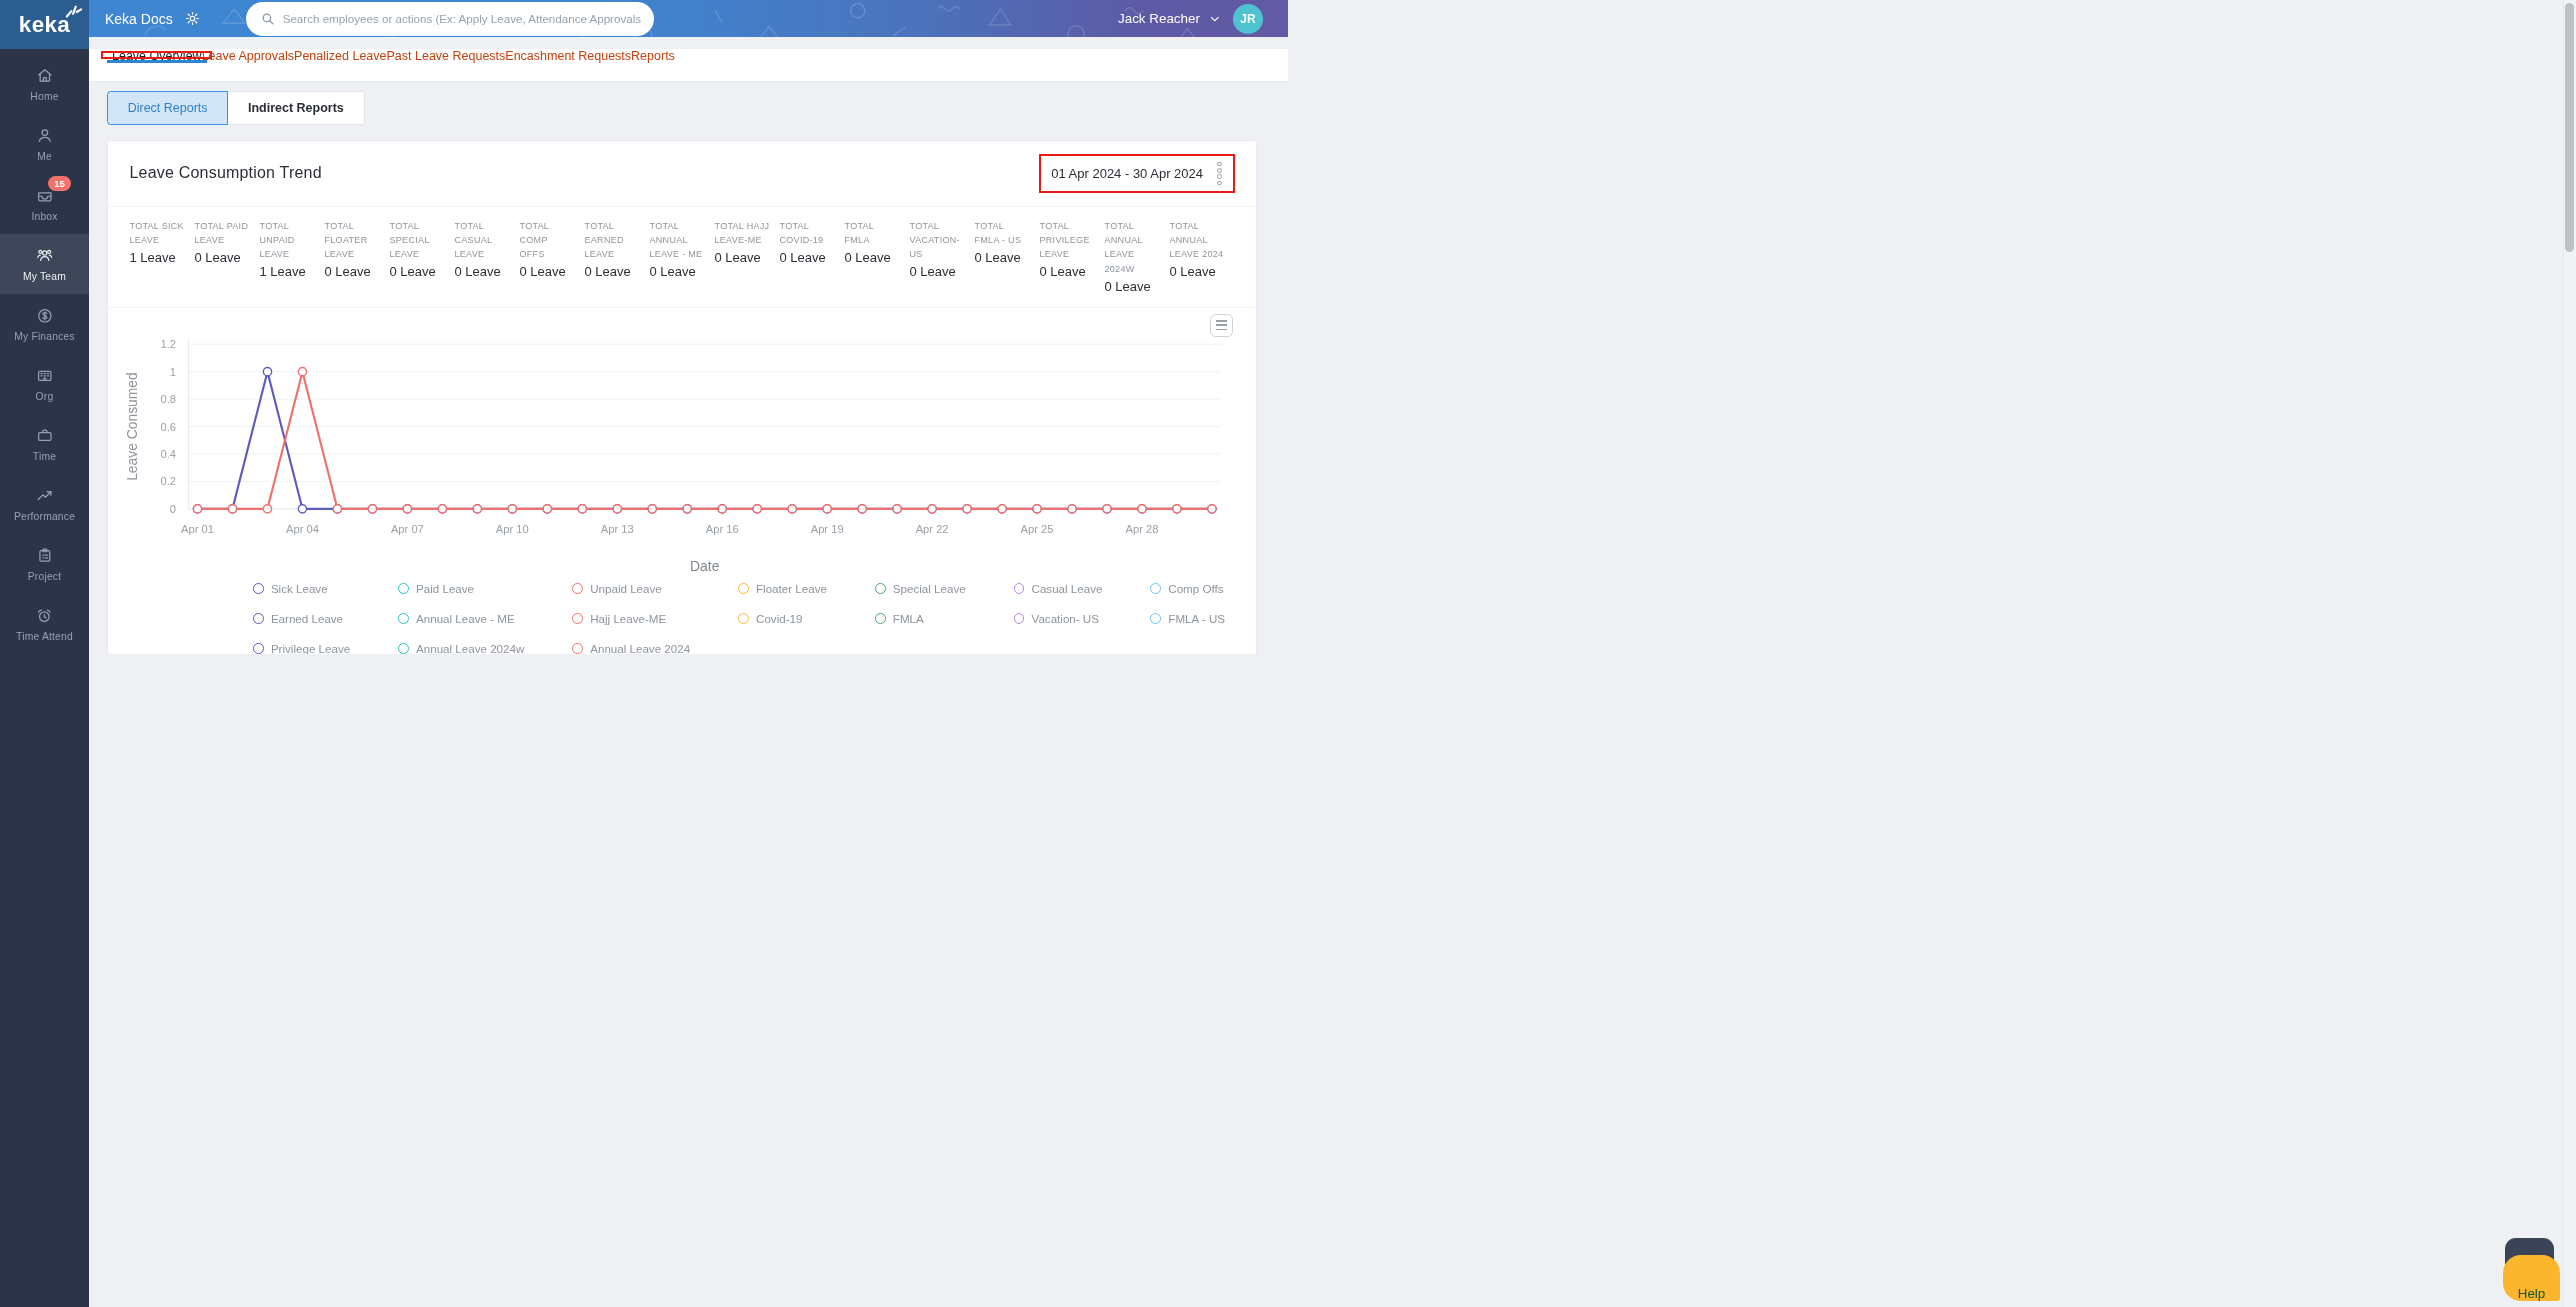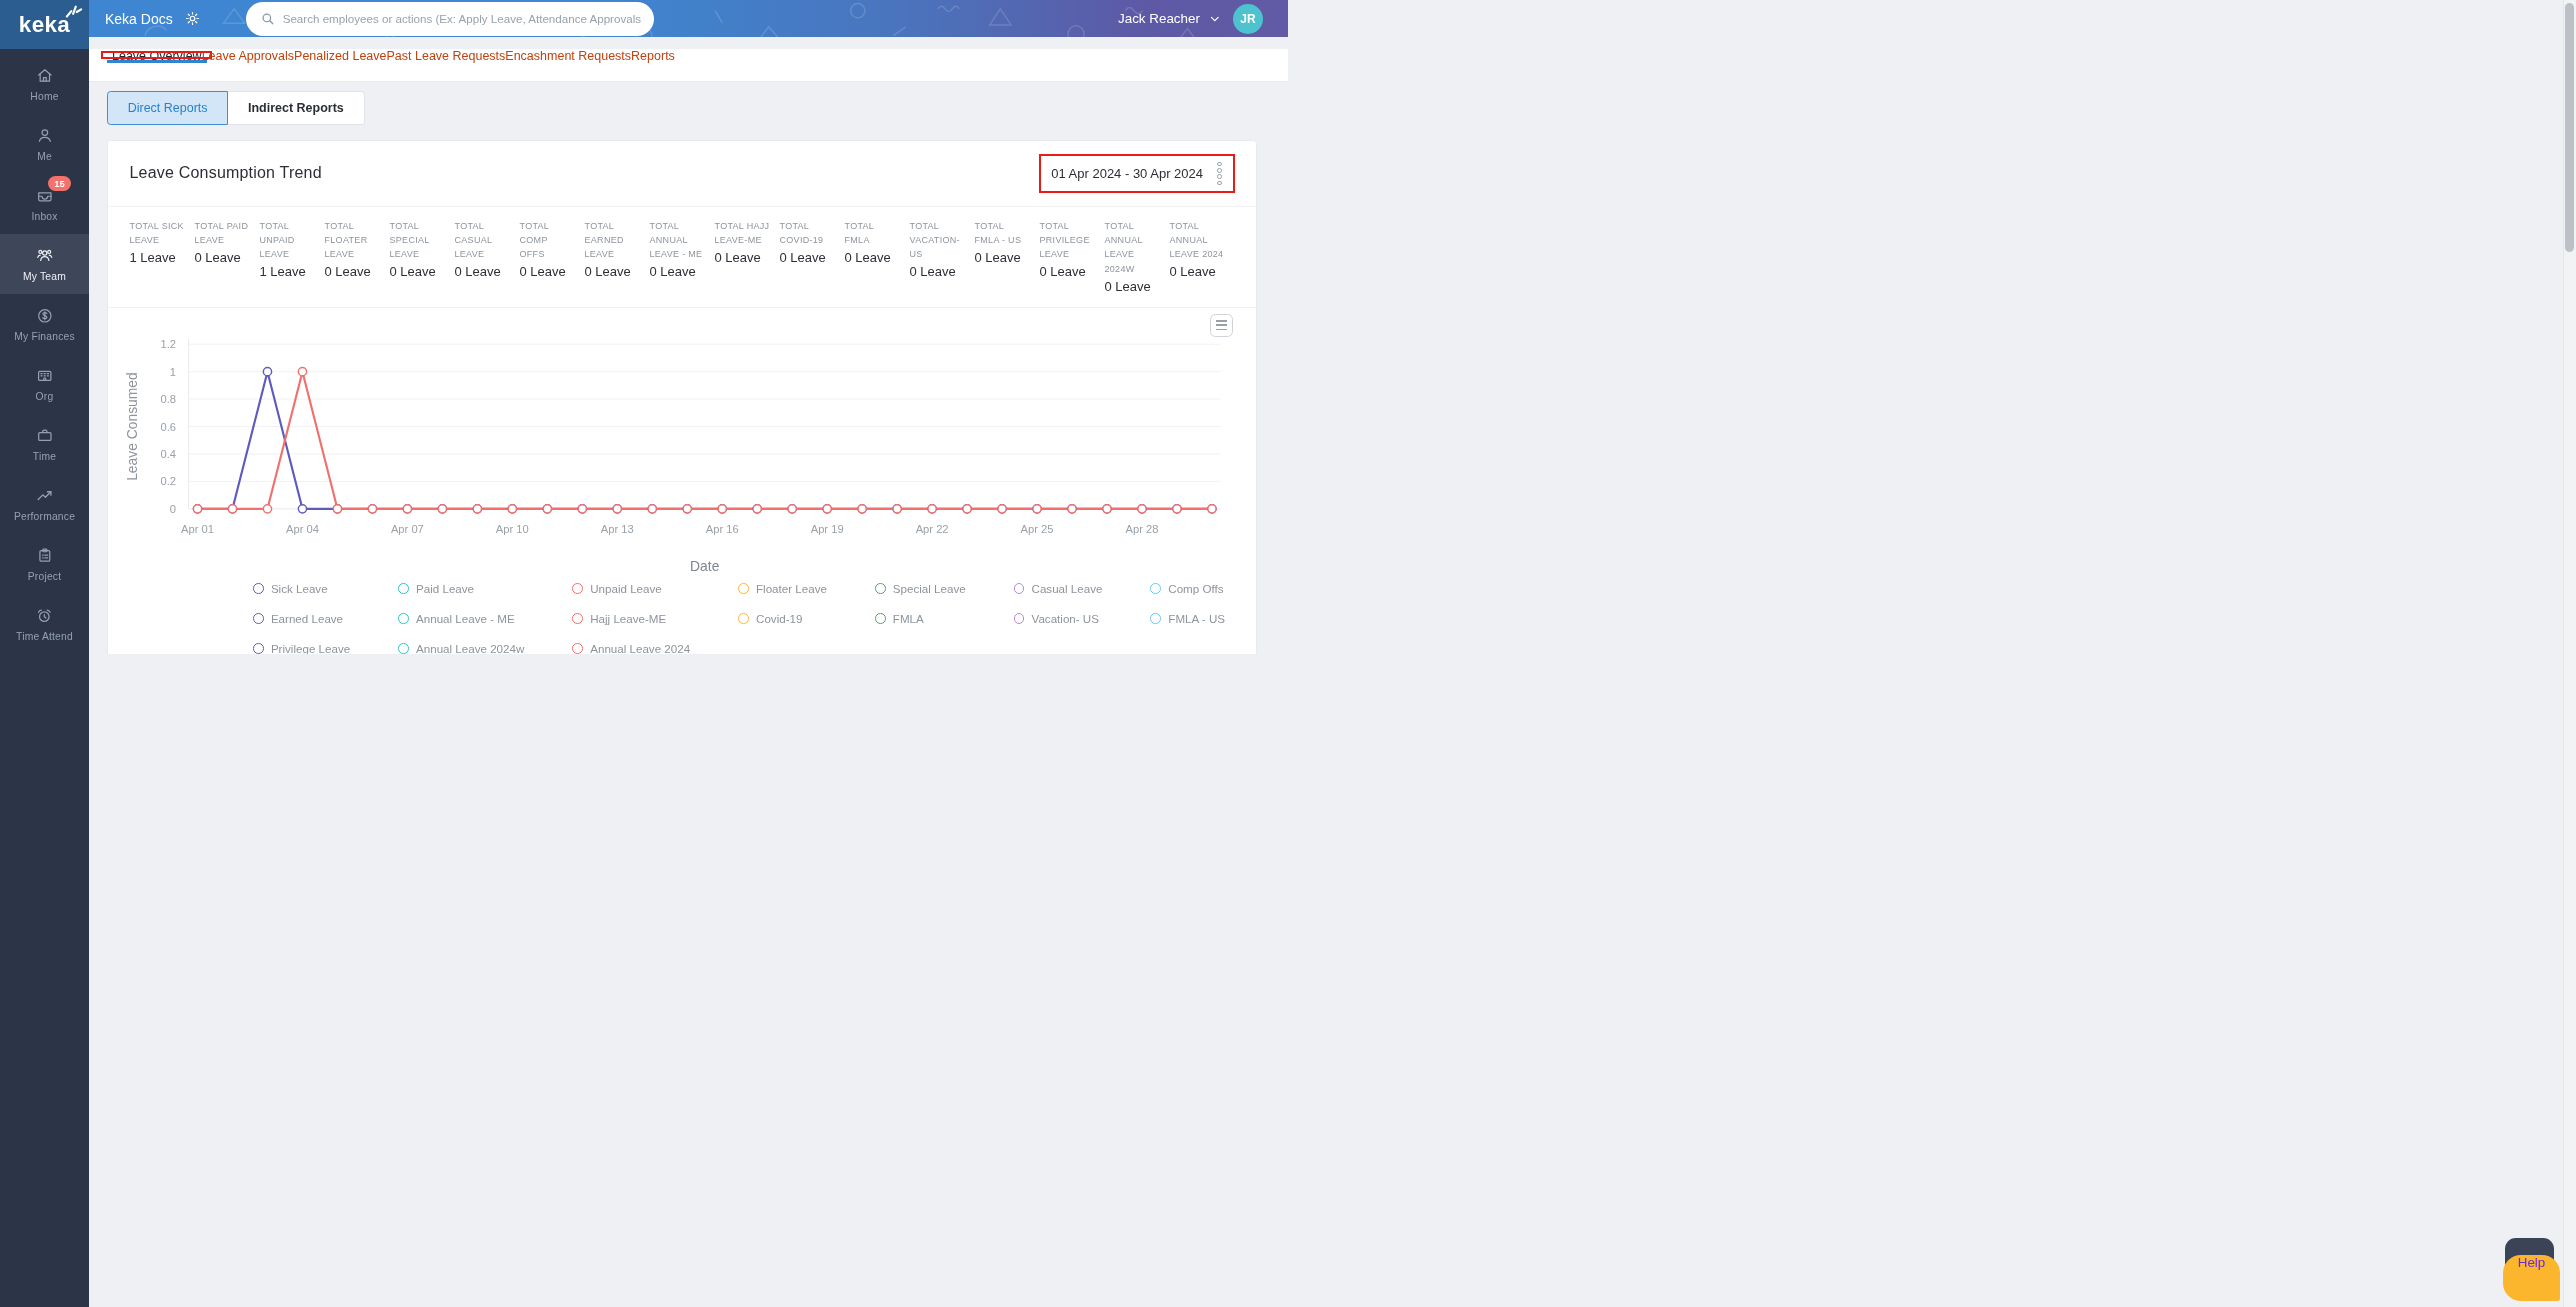--- a/index.html
+++ b/index.html
@@ -68,21 +68,21 @@
     background:#fff; display:flex; flex-direction:column; align-items:center; justify-content:center; gap:2.7px; cursor:pointer; }
   .chart-menu-btn i { display:block; width:10.7px; height:1.6px; background:#9aa0a6; }
   svg text { font-family:"Liberation Sans",sans-serif; }
   .legend { display:flex; gap:48px; padding:1.8px 0 23px 136px; }
   .legend-col { display:flex; flex-direction:column; gap:17px; }
   .legend-item { display:flex; align-items:center; gap:7.2px; font-size:11.6px; color:#8d949c; cursor:pointer; white-space:nowrap; }
   .legend-item .ring { width:10.7px; height:10.7px; border-radius:50%; border:1.8px solid #999; flex:0 0 auto; }
   
   .help-back { position:fixed; right:22.4px; bottom:31px; width:49px; height:38px; background:#3b4456; border-radius:10.7px; z-index:40; }
   .help-btn { position:fixed; right:16px; bottom:6.3px; width:57px; height:46px; background:#fcb62d; border-radius:18px 18px 2.7px 18px;
-    display:flex; align-items:flex-start; justify-content:center; color:#6d28d9; font-size:13.4px; z-index:41; cursor:pointer; }
+    display:flex; align-items:flex-end; justify-content:center; color:#14532d; font-size:13.4px; z-index:41; cursor:pointer; }
   .sb-track { position:fixed; top:0; right:0; bottom:0; width:13.4px; background:#f2f3f5; border-left:0.9px solid #e4e6e9; z-index:50; }
   .sb-thumb { position:absolute; left:1.8px; right:1.8px; top:2.7px; height:249px; background:#bdc0c6; border-radius:5.4px; }
 </style>
 </head>
 <body>
 
 <div class="topbar">
   <div class="logo-box">
     <span class="logo-text"><span>keka</span>
       <svg class="logo-spark" width="18" height="14.3" viewBox="0 0 20 16" fill="none" stroke="#fff" stroke-width="2.4" stroke-linecap="round">

